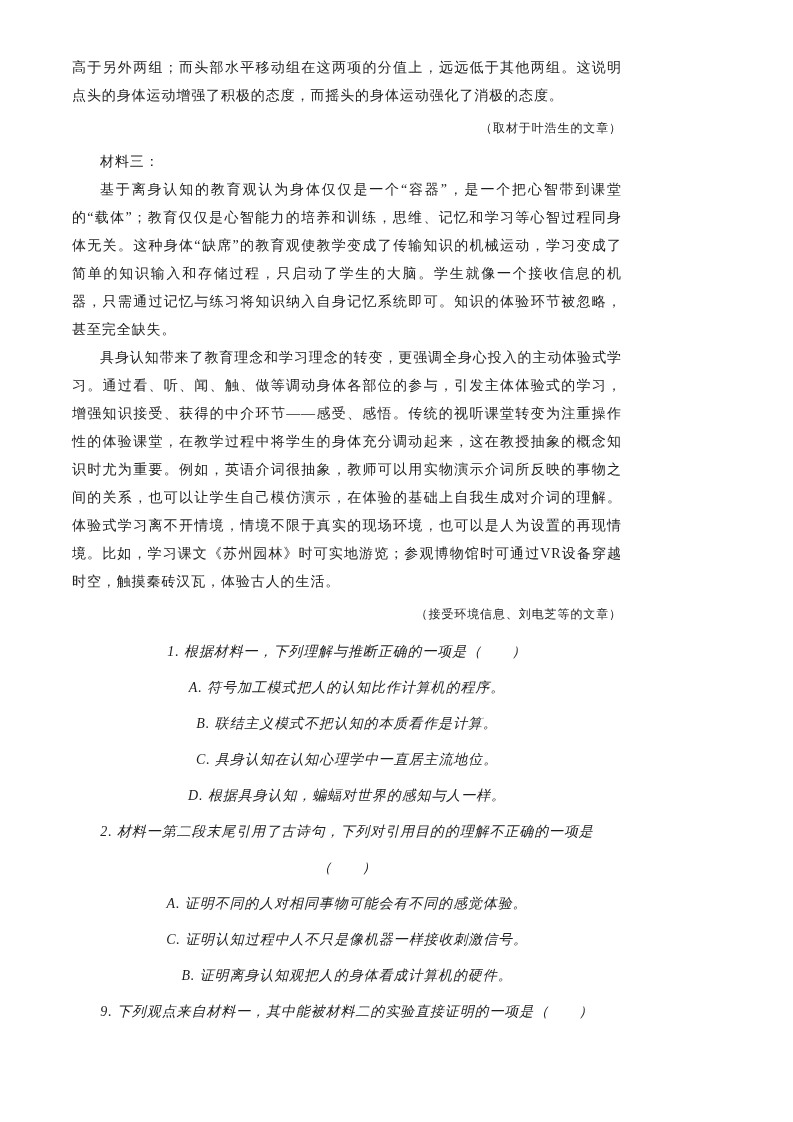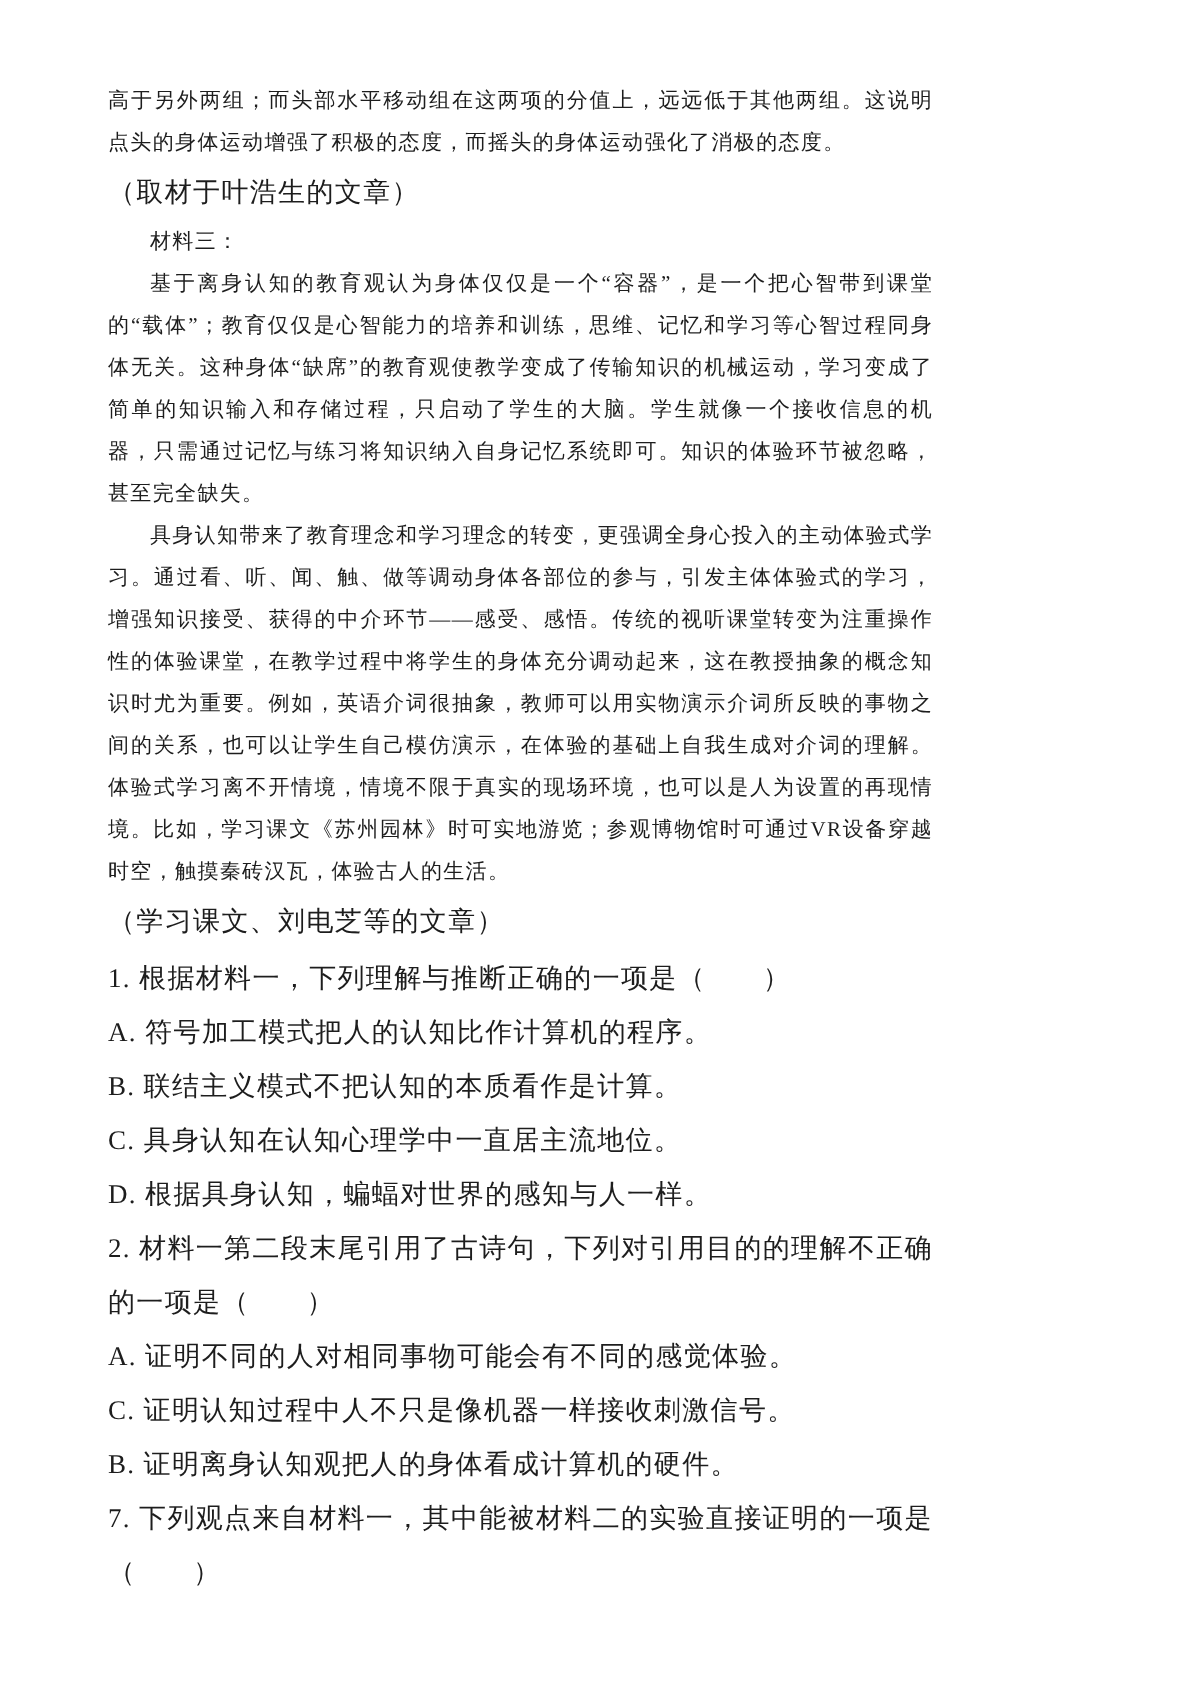--- a/index.html
+++ b/index.html
@@ -19,61 +19,63 @@
   p { margin: 0; }
   .para {
     font-size: 14px;
     line-height: 28px;
     letter-spacing: 0.9px;
     text-align: justify;
     text-justify: inter-ideograph;
   }
   .indent { text-indent: 2em; }
   .attribution {
-    font-size: 18px;
+    font-size: 12px;
     line-height: 28px;
     letter-spacing: 0.9px;
+    text-align: right;
     margin: 4px 0 6px 0;
   }
   .questions { margin-top: 6px; }
   .qline {
-    font-size: 18px;
+    font-size: 14px;
     line-height: 36px;
     letter-spacing: 0.9px;
-    text-align: left;
+    text-align: center;
+    font-style: italic;
   }
 </style>
 </head>
 <body>
 
 <div class="page">
 
   <p class="para">高于另外两组；而头部水平移动组在这两项的分值上，远远低于其他两组。这说明点头的身体运动增强了积极的态度，而摇头的身体运动强化了消极的态度。</p>
 
   <p class="attribution">（取材于叶浩生的文章）</p>
 
   <p class="para indent">材料三：</p>
 
   <p class="para indent">基于离身认知的教育观认为身体仅仅是一个“容器”，是一个把心智带到课堂的“载体”；教育仅仅是心智能力的培养和训练，思维、记忆和学习等心智过程同身体无关。这种身体“缺席”的教育观使教学变成了传输知识的机械运动，学习变成了简单的知识输入和存储过程，只启动了学生的大脑。学生就像一个接收信息的机器，只需通过记忆与练习将知识纳入自身记忆系统即可。知识的体验环节被忽略，甚至完全缺失。</p>
 
 
   <p class="para indent">具身认知带来了教育理念和学习理念的转变，更强调全身心投入的主动体验式学习。通过看、听、闻、触、做等调动身体各部位的参与，引发主体体验式的学习，增强知识接受、获得的中介环节——感受、感悟。传统的视听课堂转变为注重操作性的体验课堂，在教学过程中将学生的身体充分调动起来，这在教授抽象的概念知识时尤为重要。例如，英语介词很抽象，教师可以用实物演示介词所反映的事物之间的关系，也可以让学生自己模仿演示，在体验的基础上自我生成对介词的理解。体验式学习离不开情境，情境不限于真实的现场环境，也可以是人为设置的再现情境。比如，学习课文《苏州园林》时可实地游览；参观博物馆时可通过VR设备穿越时空，触摸秦砖汉瓦，体验古人的生活。</p>
 
-  <p class="attribution">（学习课文、刘电芝等的文章）</p>
+  <p class="attribution">（接受环境信息、刘电芝等的文章）</p>
 
   <div class="questions">
 
     <p class="qline">1. 根据材料一，下列理解与推断正确的一项是（　　）</p>
     <p class="qline">A. 符号加工模式把人的认知比作计算机的程序。</p>
     <p class="qline">B. 联结主义模式不把认知的本质看作是计算。</p>
     <p class="qline">C. 具身认知在认知心理学中一直居主流地位。</p>
     <p class="qline">D. 根据具身认知，蝙蝠对世界的感知与人一样。</p>
 
     <p class="qline">2. 材料一第二段末尾引用了古诗句，下列对引用目的的理解不正确的一项是（　　）</p>
     <p class="qline">A. 证明不同的人对相同事物可能会有不同的感觉体验。</p>
     <p class="qline">C. 证明认知过程中人不只是像机器一样接收刺激信号。</p>
     <p class="qline">B. 证明离身认知观把人的身体看成计算机的硬件。</p>
 
-    <p class="qline">7. 下列观点来自材料一，其中能被材料二的实验直接证明的一项是（　　）</p>
+    <p class="qline">9. 下列观点来自材料一，其中能被材料二的实验直接证明的一项是（　　）</p>
 
   </div>
 
 </div>
 
 </body></html>

